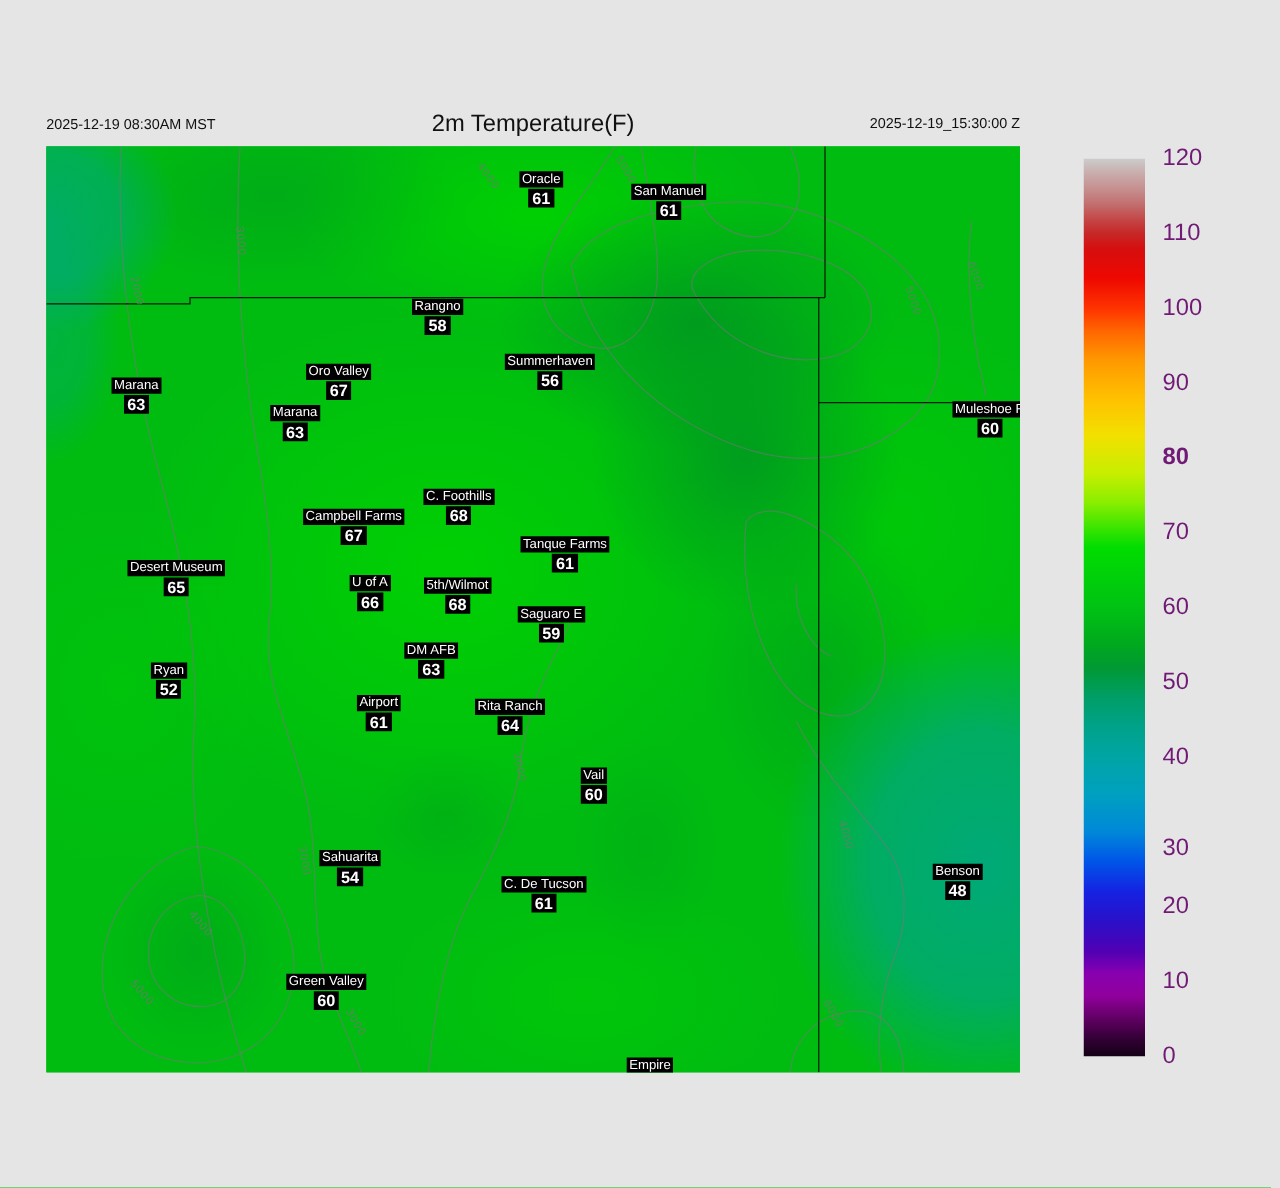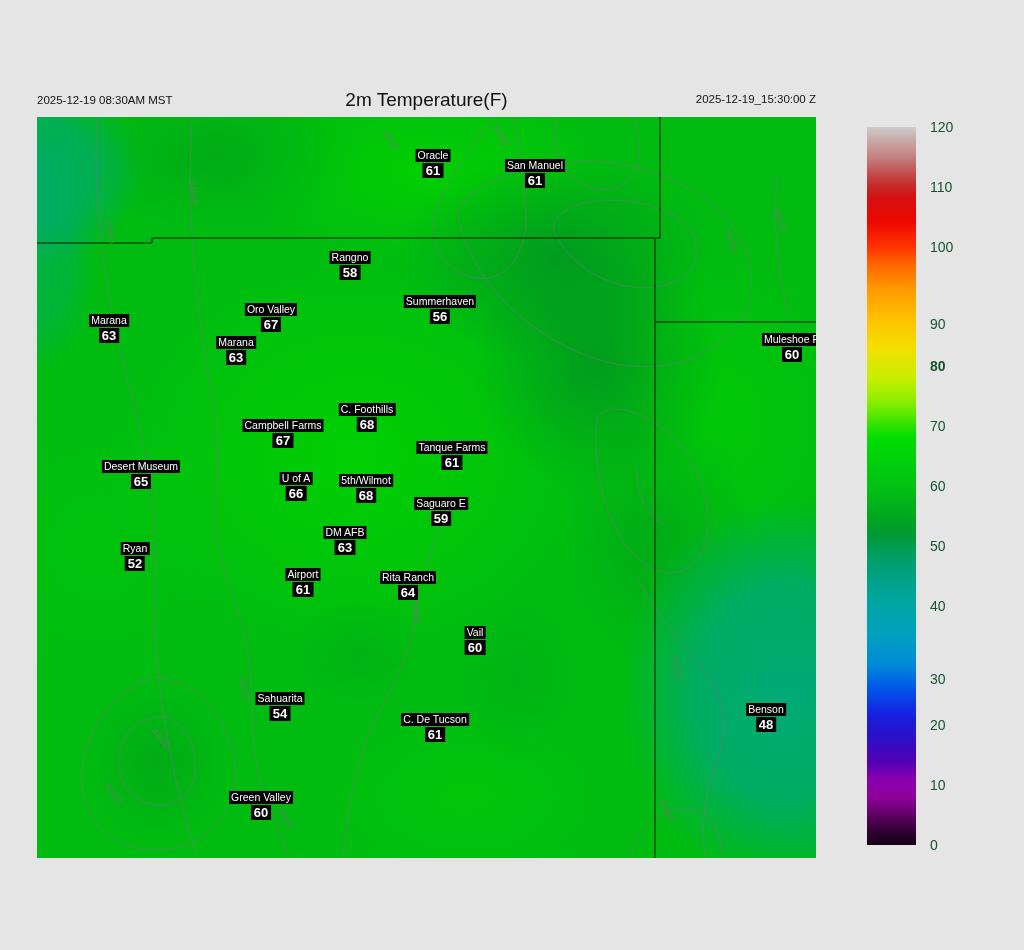--- a/index.html
+++ b/index.html
@@ -16,40 +16,40 @@
   #map{
     position:absolute;left:37px;top:117px;width:779px;height:741px;
     overflow:hidden;background:#00bc10;
   }
   #map svg{position:absolute;left:0;top:0;z-index:0;}
   #contour-labels{position:absolute;left:0;top:0;width:100%;height:100%;z-index:1;}
   .ct-label{
     position:absolute;font-size:9px;color:#6f7a6f;opacity:.85;
     transform:translate(-50%,-50%);white-space:nowrap;letter-spacing:1px;
   }
-  #stations{position:absolute;left:0;top:12px;width:100%;height:100%;z-index:2;border-radius:15px;}
+  #stations{position:absolute;left:0;top:0;width:100%;height:100%;z-index:2;border-radius:15px;}
   .station{
     position:absolute;transform:translateX(-50%);
     display:flex;flex-direction:column;align-items:center;gap:1px;
   }
   .st-name{
     background:#000;color:#fff;font-size:10.5px;line-height:13px;
     padding:0 2px;white-space:nowrap;
   }
   .st-val{
     background:#000;color:#fff;font-size:13px;font-weight:bold;
     line-height:15px;padding:0 3px;
   }
   .st-val:empty{display:none;}
   
   #colorbar{position:absolute;left:867px;top:127px;width:49px;height:718px;}
   #cb-ticks{position:absolute;left:867px;top:127px;width:100px;height:718px;}
   .cb-tick{
     position:absolute;left:63px;transform:translateY(-50%);
-    font-size:14px;color:#14532d;
+    font-size:19px;color:#701a75;
   }
 </style>
 </head>
 <body>
 
 <div class="hdr-left">2025-12-19 08:30AM MST</div>
 <div class="hdr-title">2m Temperature(F)</div>
 <div class="hdr-right">2025-12-19_15:30:00 Z</div>
 
 <div id="map">
@@ -271,21 +271,21 @@
 
       </div>
     </div>
 </div>
 
 <div id="colorbar" style="background: linear-gradient(rgb(204, 204, 204) 0%, rgb(201, 171, 171) 1.7%, rgb(198, 144, 144) 3.3%, rgb(194, 112, 112) 5%, rgb(196, 72, 72) 6.7%, rgb(198, 40, 40) 8.3%, rgb(213, 15, 15) 10%, rgb(238, 8, 0) 13.3%, rgb(255, 51, 0) 16.7%, rgb(255, 102, 0) 19.2%, rgb(255, 153, 0) 22.5%, rgb(255, 192, 0) 26.7%, rgb(242, 224, 0) 30.8%, rgb(200, 238, 0) 35%, rgb(138, 238, 0) 38.3%, rgb(68, 230, 0) 40.8%, rgb(0, 221, 0) 43.3%, rgb(0, 194, 19) 50%, rgb(0, 168, 30) 54.2%, rgb(0, 153, 51) 56.7%, rgb(0, 158, 102) 60%, rgb(0, 162, 137) 63.3%, rgb(0, 165, 165) 66.7%, rgb(0, 160, 192) 70.8%, rgb(0, 136, 216) 75%, rgb(0, 85, 232) 78.3%, rgb(21, 34, 226) 81.7%, rgb(42, 16, 200) 85%, rgb(80, 0, 180) 88.3%, rgb(136, 0, 176) 90.8%, rgb(144, 0, 156) 93.3%, rgb(96, 0, 99) 95.8%, rgb(46, 0, 48) 98.3%, rgb(21, 0, 22) 100%);"></div>
 <div id="cb-ticks">
     <div class="cb-tick" style="top: 0px;">120</div>
     <div class="cb-tick" style="top: 59.8333px;">110</div>
     <div class="cb-tick" style="top: 119.667px;">100</div>
-    <div class="cb-tick" style="top: 179.5px; margin-top: 17px;">90</div>
+    <div class="cb-tick" style="top: 179.5px;">90</div>
     <div class="cb-tick" style="top: 239.333px; font-weight: bold;">80</div>
     <div class="cb-tick" style="top: 299.167px;">70</div>
     <div class="cb-tick" style="top: 359px;">60</div>
     <div class="cb-tick" style="top: 418.833px;">50</div>
     <div class="cb-tick" style="top: 478.667px;">40</div>
     <div class="cb-tick" style="top: 552px;">30</div>
     <div class="cb-tick" style="top: 598.333px;">20</div>
     <div class="cb-tick" style="top: 658.167px; text-align: right;">10</div>
     <div class="cb-tick" style="top: 718px;">0</div>
   </div>

